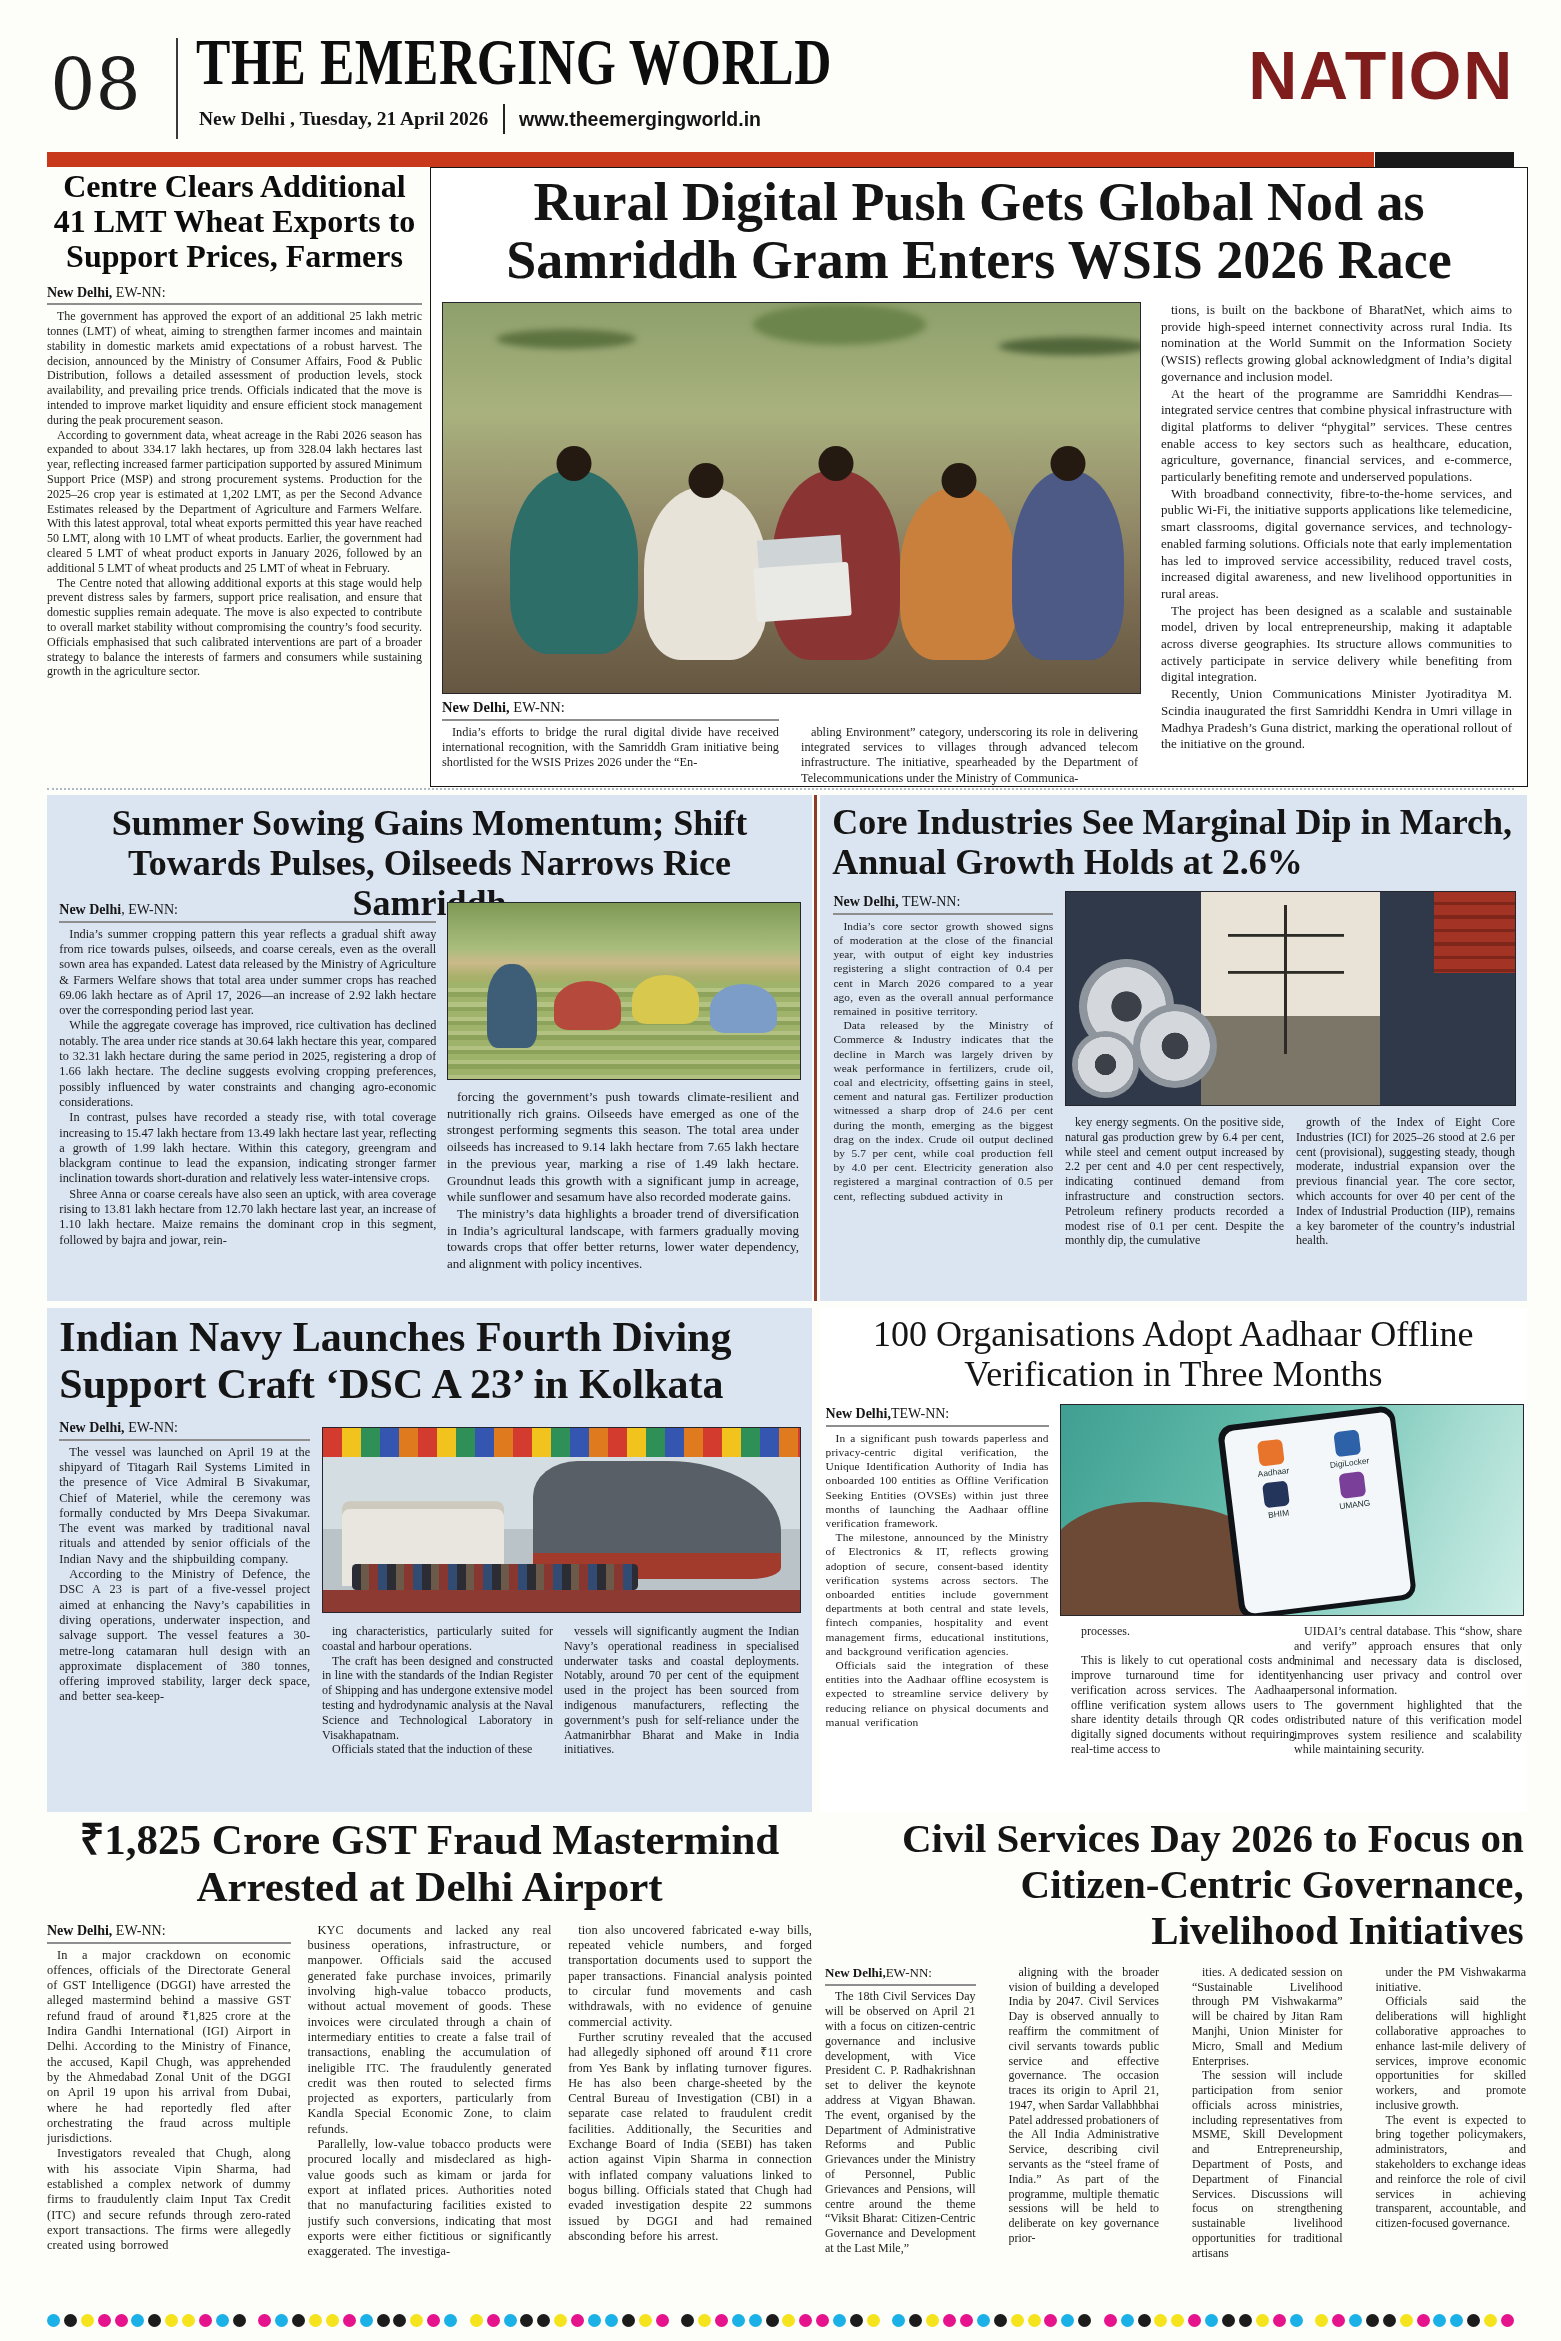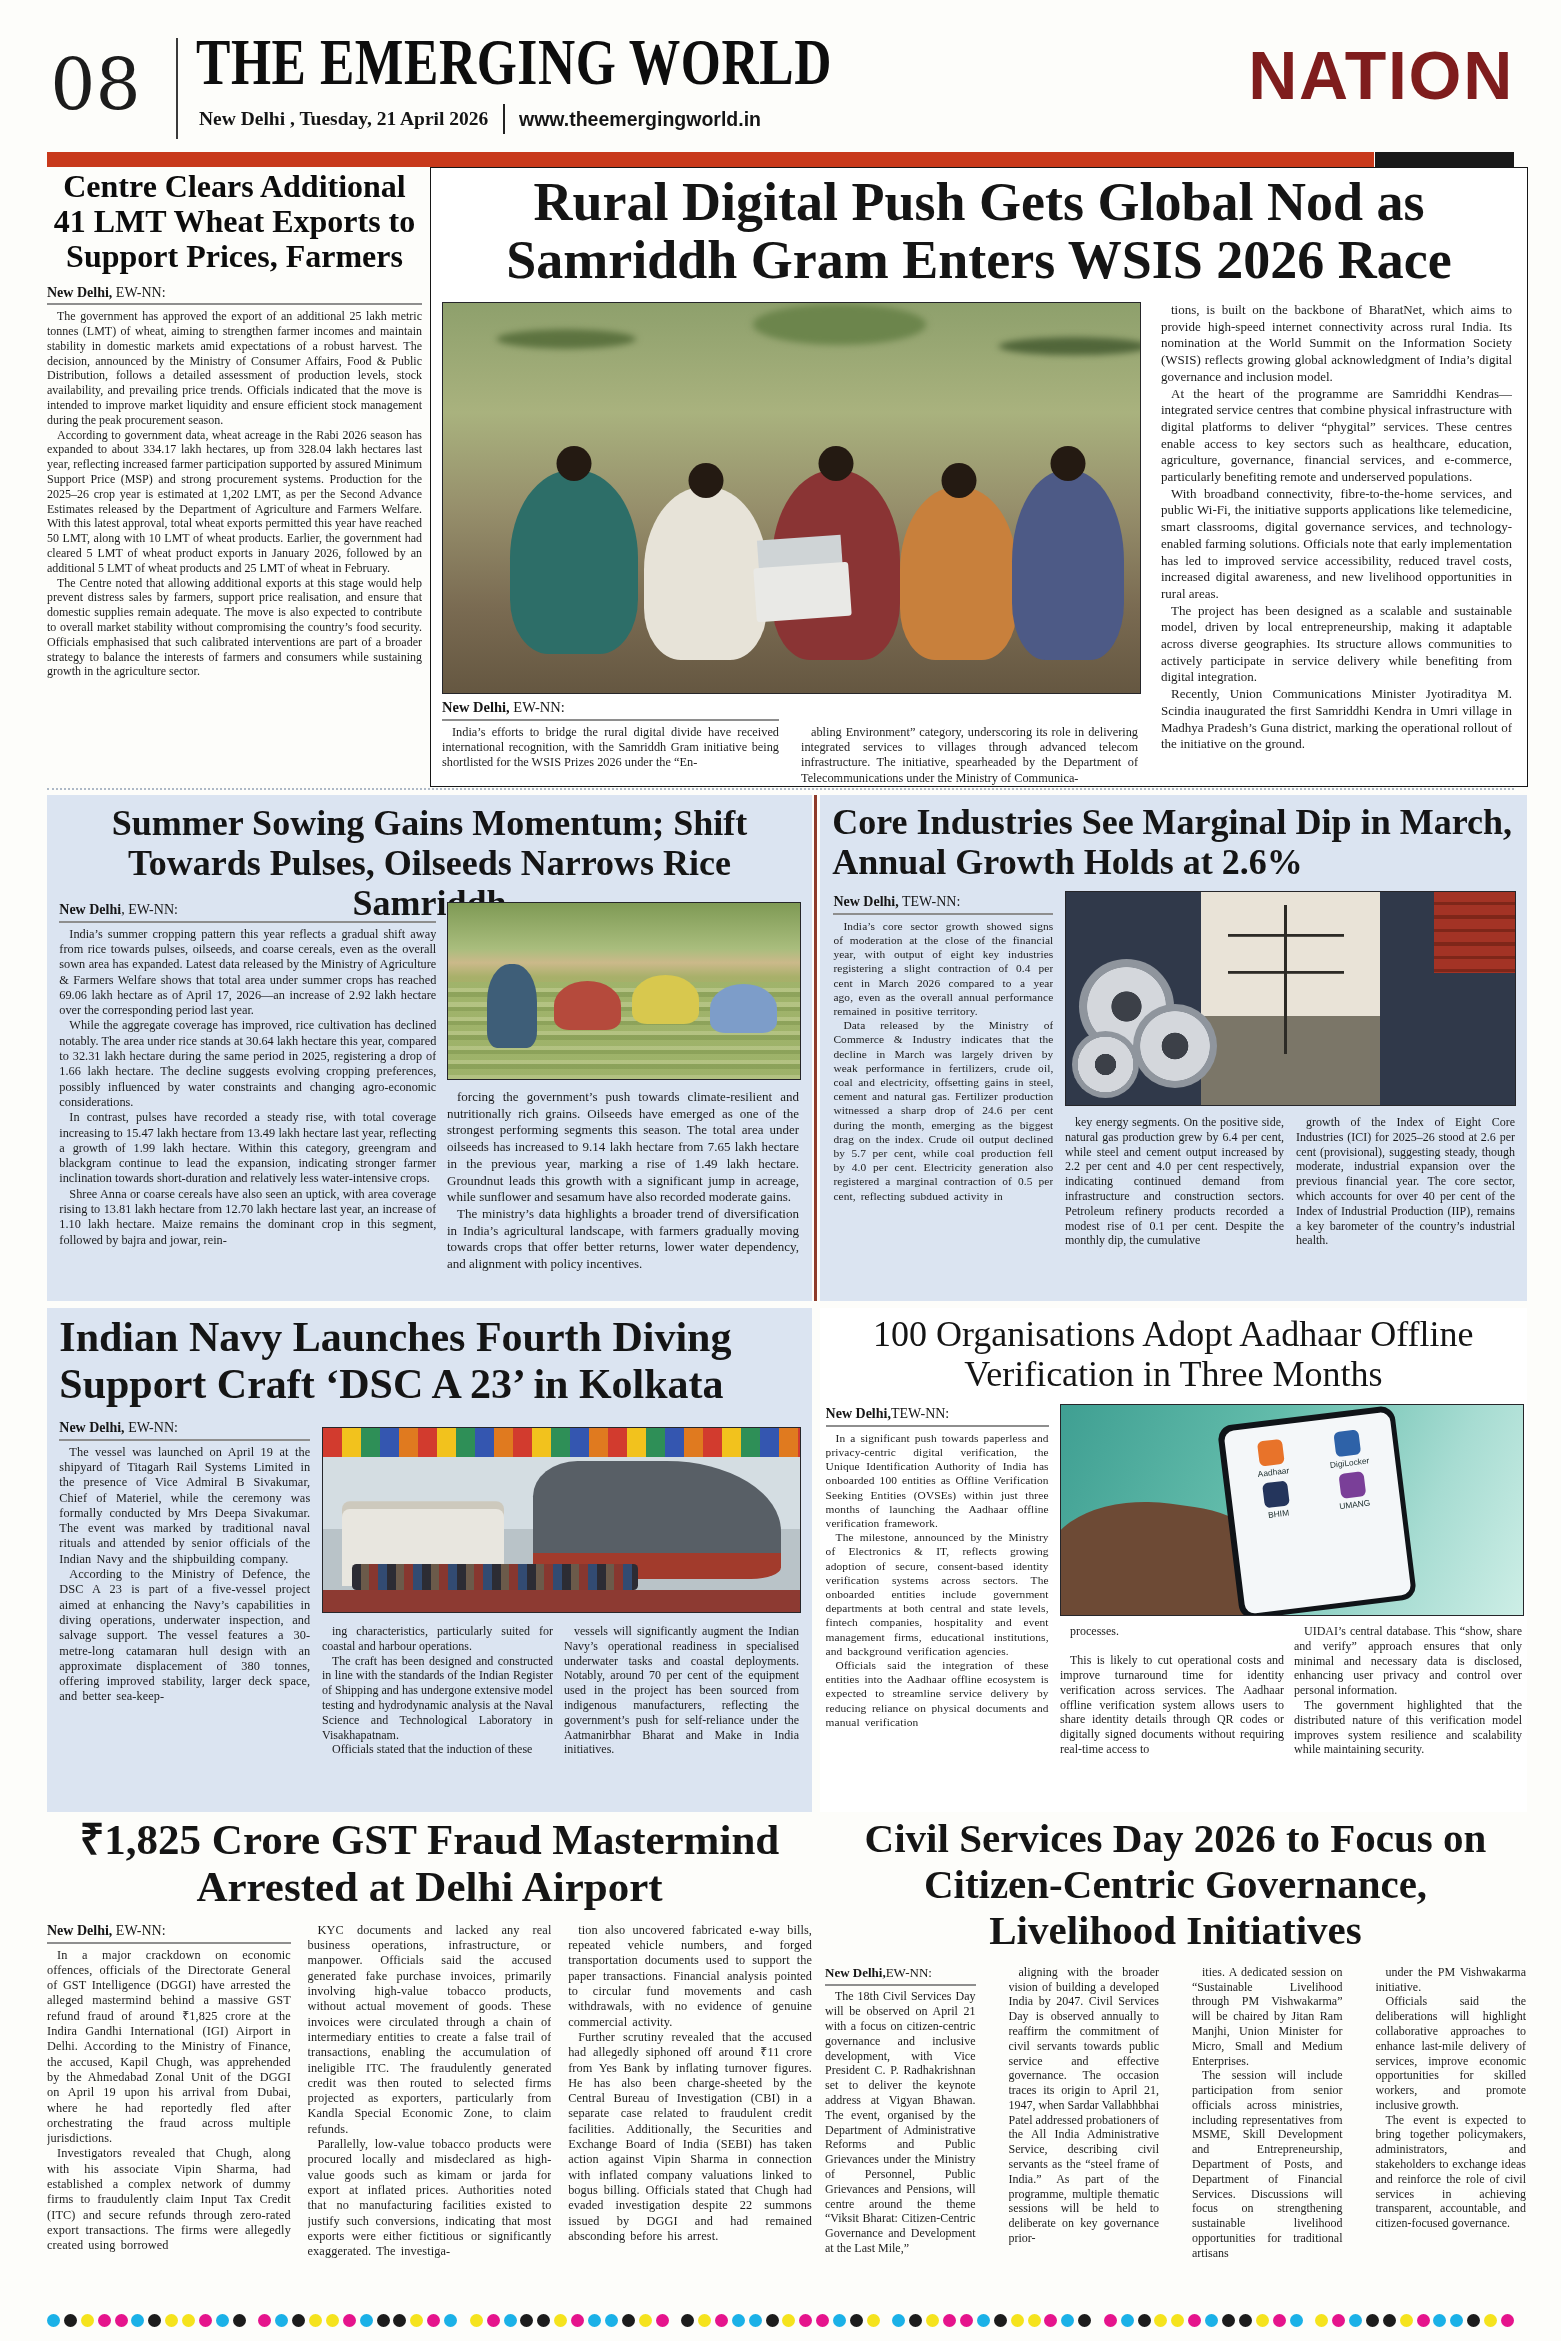--- a/index.html
+++ b/index.html
@@ -110,31 +110,31 @@
       background:linear-gradient(115deg,#3f9f92 0%,#63bcab 40%,#a7dcd2 75%,#cdeee6 100%);}
   .aad-photo .hand{position:absolute;left:-16.7px;bottom:-33px;width:234px;height:145px;background:#6d4a35;
       border-radius:50% 40% 10% 10%;transform:rotate(8deg);}
   .phone{position:absolute;left:167px;top:10px;width:167px;height:184px;background:#101418;border-radius:14.5px;
       transform:rotate(-7deg);padding:5.6px;}
   .phone .screen{width:100%;height:100%;background:#f4f7f9;border-radius:10px;position:relative;overflow:hidden;}
   .appgrid{display:grid;grid-template-columns:1fr 1fr;gap:5.6px 4.5px;padding:14.5px 9px 0;}
   .app{display:flex;flex-direction:column;align-items:center;gap:2.2px;}
   .app i{width:24.5px;height:24.5px;border-radius:5.6px;display:block;}
   .app span{font-family:"Liberation Sans",sans-serif;font-size:8.4px;color:#233;}
-  .aad-col2{left:240px;top:316px;width:224px;height:182px;}
+  .aad-col2{left:251px;top:316px;width:224px;height:182px;}
   .aad-col2 p+p{margin-top:14.5px;}
   .aad-col3{left:474px;top:316px;width:228px;height:182px;}
 
   
   .art-gst{position:absolute;left:47px;top:1816px;width:765px;height:493px;}
   .gst-title{text-align:center;font-weight:700;font-size:43px;line-height:1.1;margin:0 5.6px 12.3px;}
   .gst-cols{display:flex;gap:16.7px;}
   .gst-cols>div{width:244px;height:372px;overflow:hidden;}
   .art-civil{position:absolute;left:825px;top:1816px;width:701px;height:493px;}
-  .civil-title{text-align:center;font-weight:700;font-size:41px;line-height:1.12;margin:0 2.2px 11px;}
+  .civil-title{text-align:right;font-weight:700;font-size:41px;line-height:1.12;margin:0 2.2px 11px;}
   .civil-cols{display:flex;gap:33px;}
   .civil-cols>div{width:163px;height:335px;overflow:hidden;}
   .civil-cols .byline{font-size:13px;}
 
   
   .strip{position:absolute;left:47px;top:2314px;width:1467px;display:flex;justify-content:space-between;}
   .dotgrp{display:flex;gap:3.9px;}
   .dot{width:13px;height:13px;border-radius:50%;}
 </style>
 </head>

